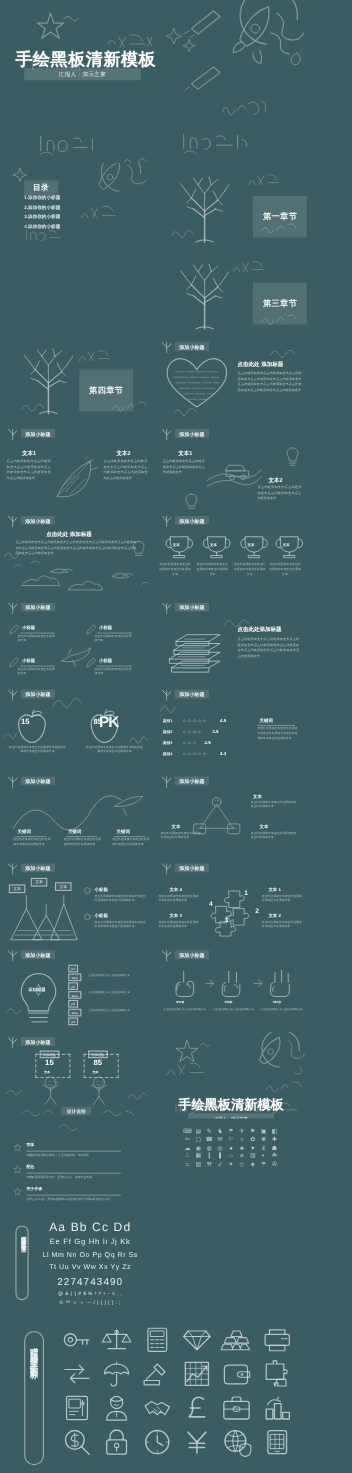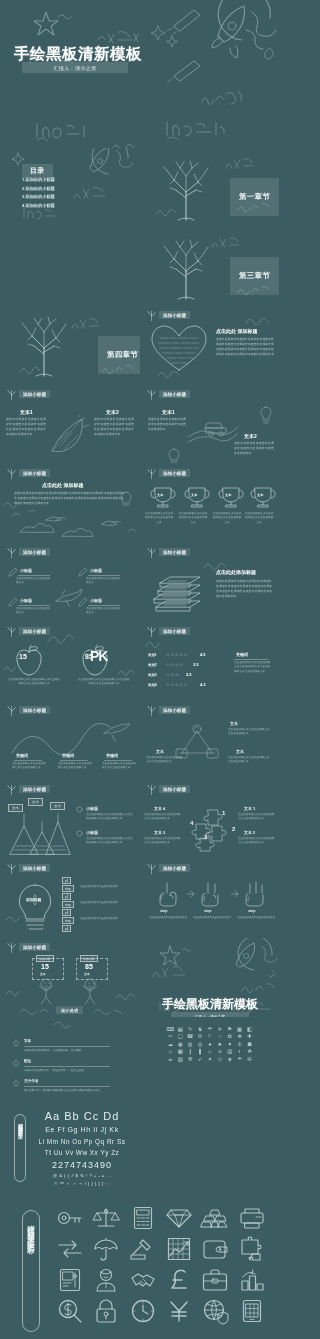--- a/index.html
+++ b/index.html
@@ -208,21 +208,21 @@
     </svg>
     <svg class="doodle" style="left:70px;top:10px;" width="30" height="16" viewBox="0 0 30 16">
       <path class="ink" stroke-width=".6" d="M2 12 q3 -8 6 0 M10 4 l5 8 M11 12 l5 -8 M20 3 q6 -1 8 4 M20 10 h9"></path>
     </svg>
     <svg class="doodle" style="left:100px;top:56px;" width="34" height="14" viewBox="0 0 34 14">
       <path class="ink" stroke-width=".6" d="M2 10 q3 -7 6 0 q2 5 5 -2 M16 9 q3 -7 6 -1 M26 4 q5 -2 7 3"></path>
     </svg>
     <svg class="doodle" style="left:18px;top:58px;" width="28" height="12" viewBox="0 0 28 12">
       <path class="ink" stroke-width=".6" d="M2 8 q4 -7 7 0 q3 5 6 -3 q3 -4 7 2"></path>
     </svg>
-    <div class="chip big" style="left:70px;top:30px;">第四章节</div>
+    <div class="chip big" style="left:44px;top:30px;">第四章节</div>
   </div>
 
   <div class="slide" style="left:140px;top:306px;">
     <svg class="hd-icon" viewBox="0 0 12 14">
       <path class="ink" stroke-width=".8" d="M6 14 V6 M6 7 L2.5 3.5 M6 8.5 L9.5 5 M6 6 V1.5 M2.5 3.5 L1 1.5 M9.5 5 L11 3"></path>
     </svg>
     <div class="hd">添加小标题</div>
     <svg class="doodle" style="left:10px;top:18px;opacity:.8;" width="58" height="48" viewBox="0 0 58 48">
       <path class="ink" stroke-width="1" d="M29 46 C10 33 2 24 2 15 C2 7 8 2 14 2 C20 2 26 7 29 12 C32 7 38 2 44 2 C50 2 56 7 56 15 C56 24 48 33 29 46 Z"></path>
       <g class="ink" stroke-width=".45" opacity=".85">

